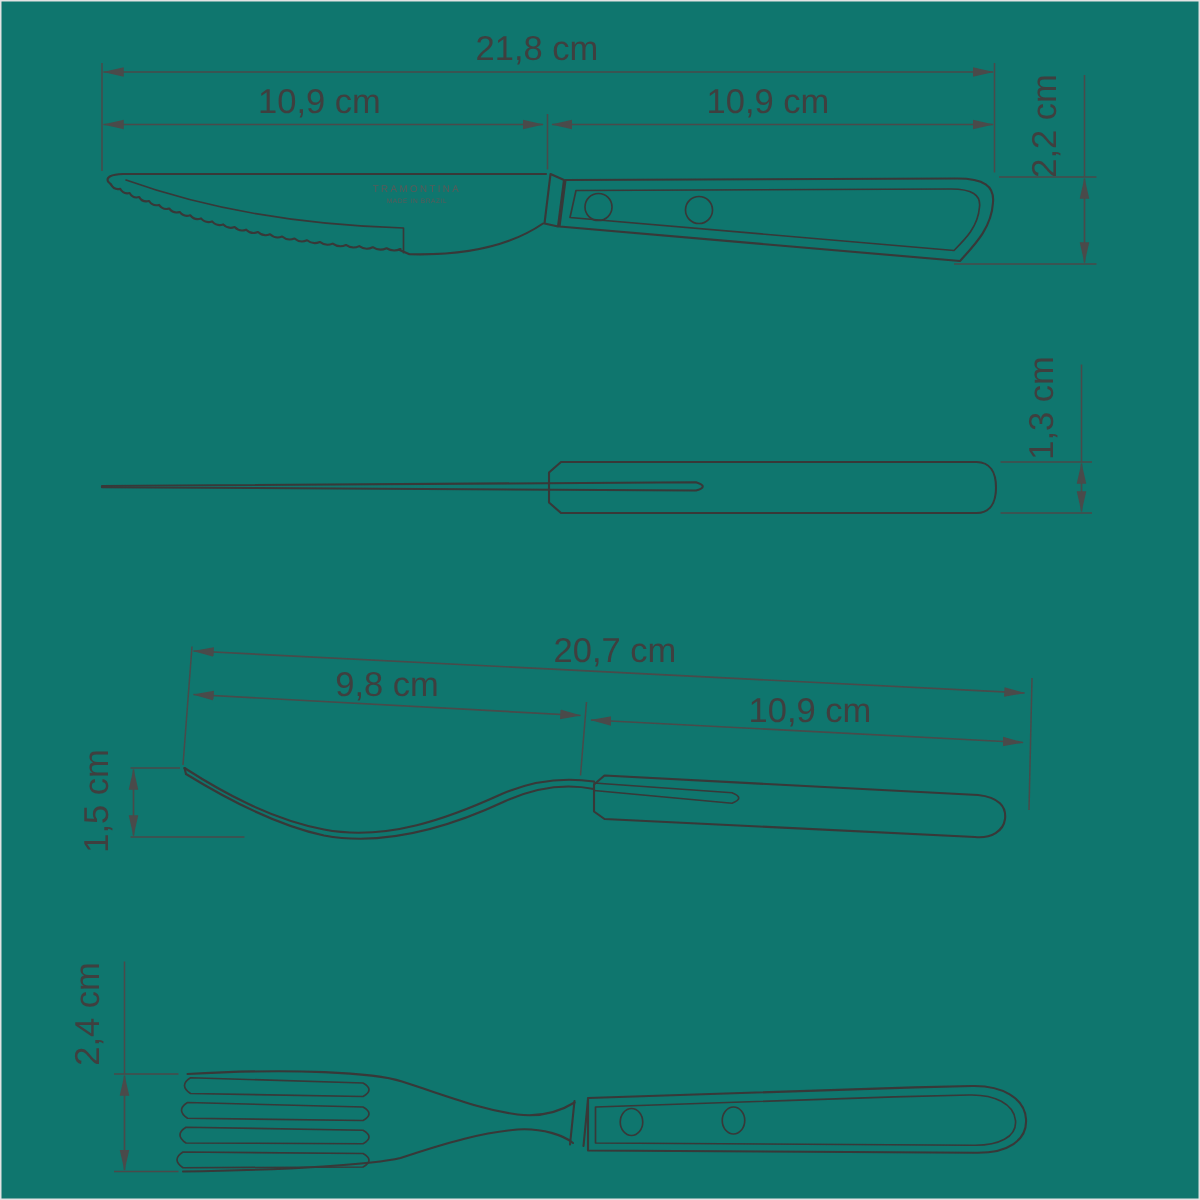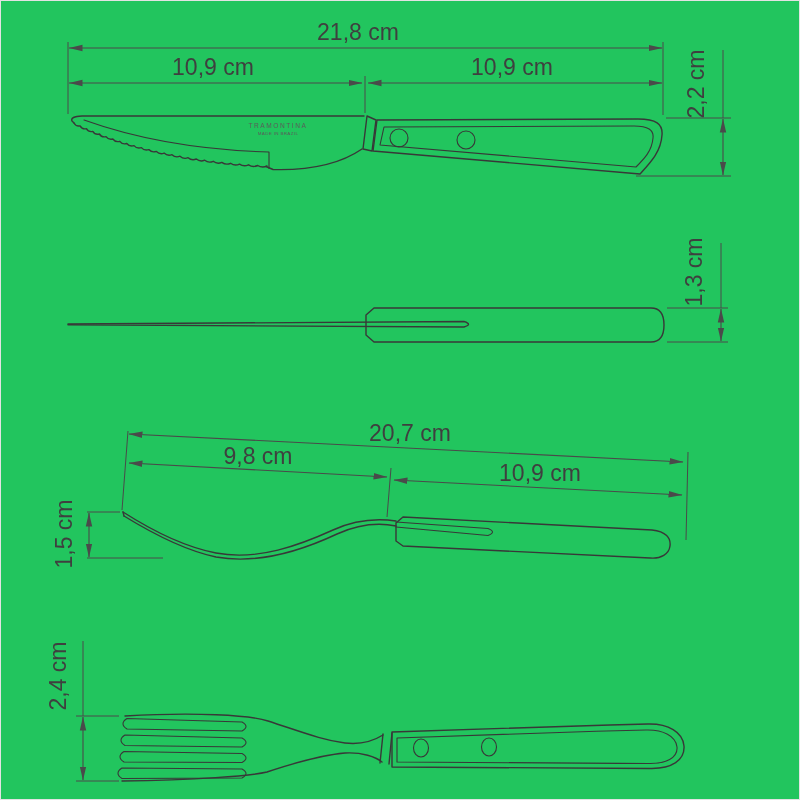--- a/index.html
+++ b/index.html
@@ -1,16 +1,16 @@
 <!DOCTYPE html>
 <html><head>
 <meta charset="utf-8">
 <style>
   html,body{margin:0;padding:0;background:#ffffff;}
-  .canvas{position:relative;width:800px;height:800px;background:#22c55e;overflow:hidden;
+  .canvas{position:relative;width:800px;height:800px;background:#0f766e;overflow:hidden;
           font-family:"Liberation Sans", sans-serif;}
   svg{display:block;}
   .outline{fill:none;stroke:#383838;stroke-width:1.4;stroke-linecap:round;stroke-linejoin:round;}
   .thin{fill:none;stroke:#383838;stroke-width:1.1;stroke-linecap:round;stroke-linejoin:round;}
   .dim{fill:none;stroke:#4a4a4a;stroke-width:1.1;stroke-linecap:butt;}
   .ext{fill:none;stroke:#4a4a4a;stroke-width:1;stroke-linecap:butt;}
   .dimlabel{fill:#3f3f3f;font-size:23px;text-anchor:middle;}
   .brand{fill:#5a5a5a;text-anchor:middle;}
   .frame{fill:none;stroke:#e3e3e3;stroke-width:1;}
 </style>

